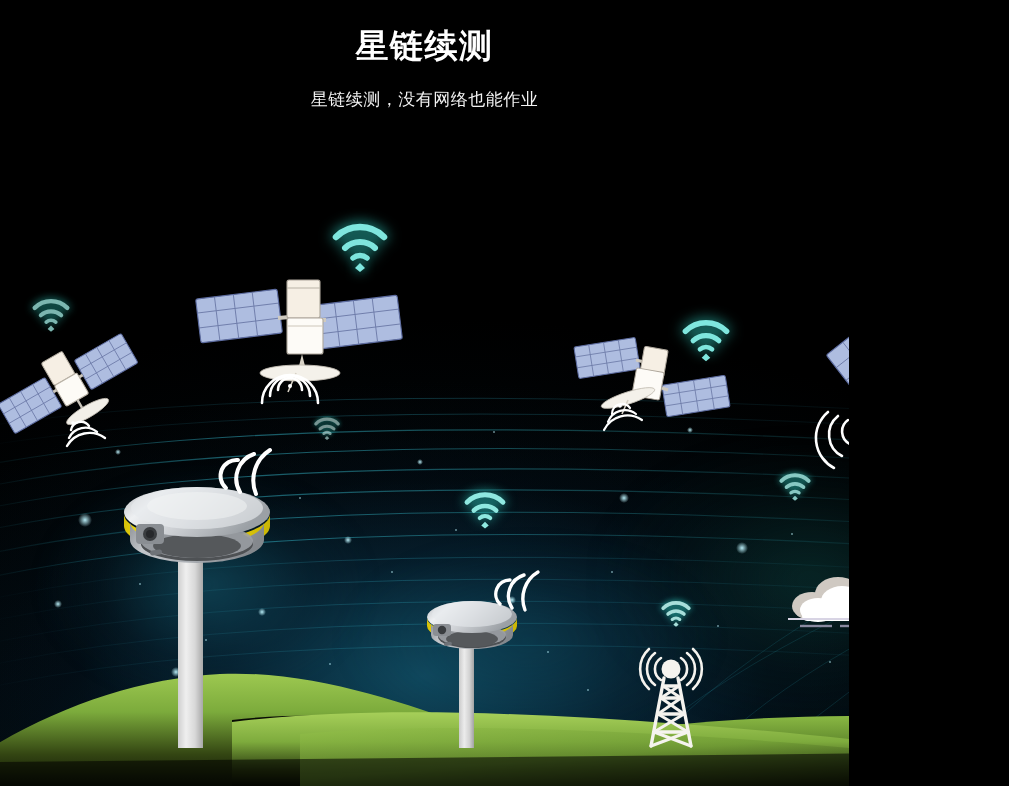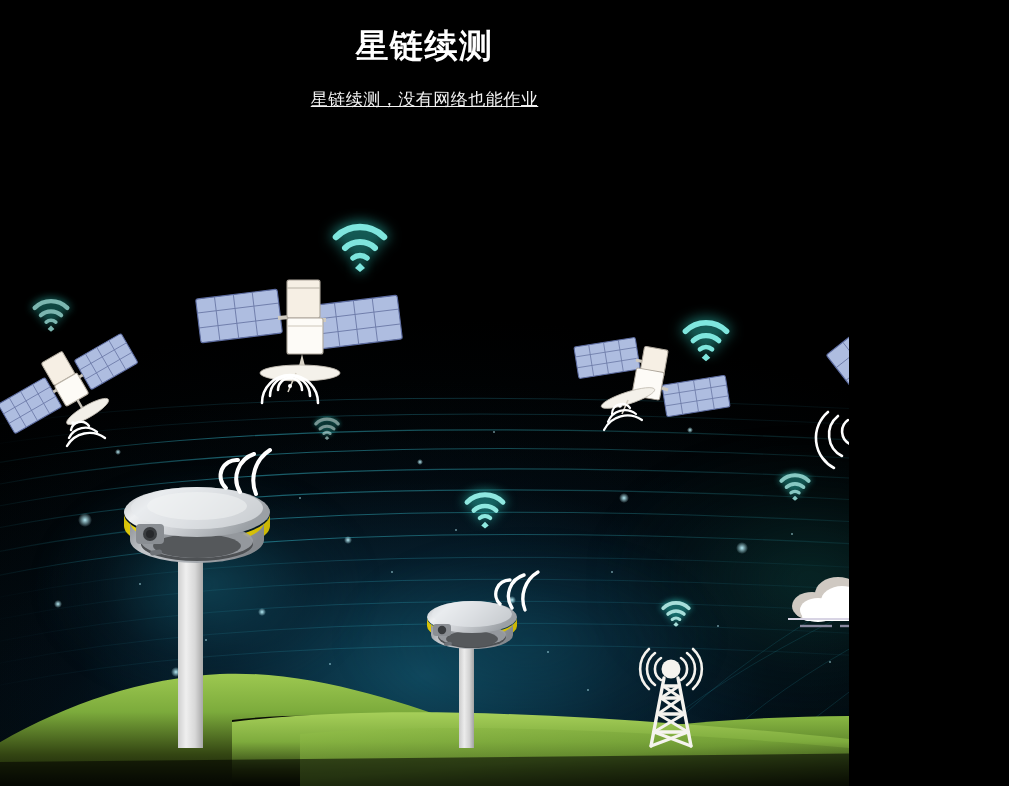--- a/index.html
+++ b/index.html
@@ -43,21 +43,20 @@
   .hdr{position:absolute;left:0;right:0;top:0;text-align:center;z-index:30;}
   .title{
     margin:0;padding-top:26px;
     font-size:33px;line-height:40px;font-weight:bold;color:#ffffff;
     letter-spacing:1.5px;
   }
   .subtitle{
     margin:0;padding-top:22px;
     font-size:17px;line-height:24px;color:#f2f2f2;font-weight:normal;
     letter-spacing:.5px;
-    text-decoration:underline;
   }
   
   .layer{position:absolute;}
   svg{display:block;overflow:visible;}
   .wifi{position:absolute;}
 </style>
 </head>
 <body>
 
 <div class="stage">

